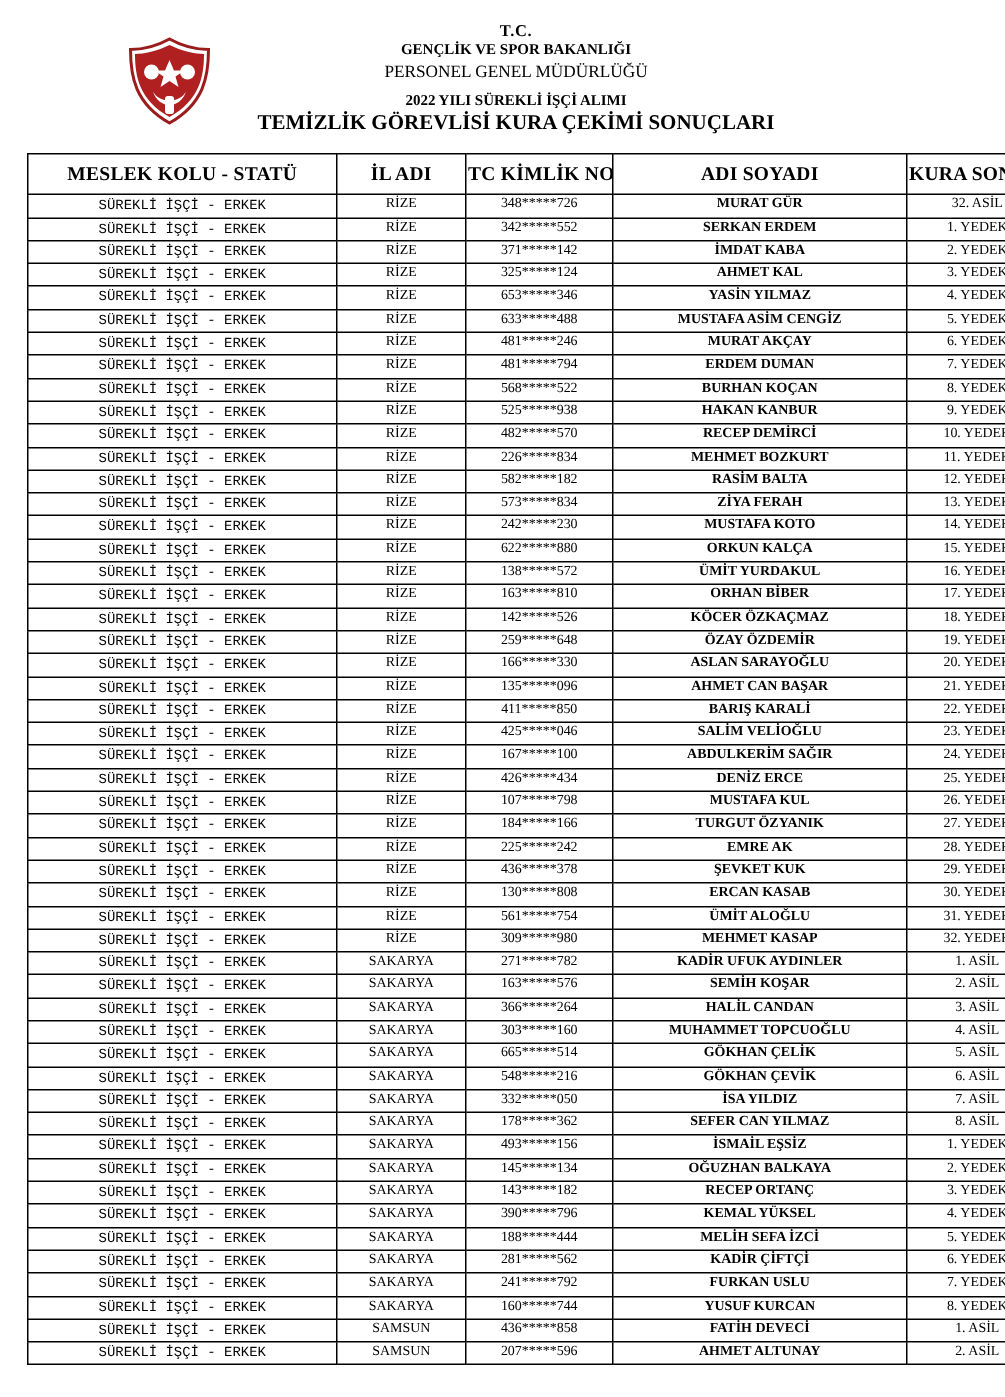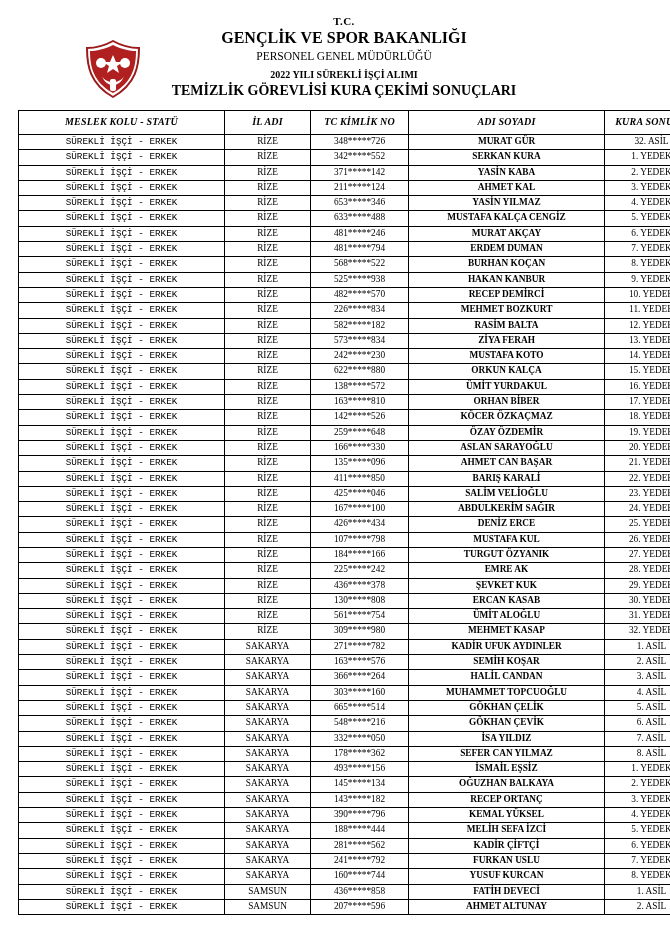--- a/index.html
+++ b/index.html
@@ -16,21 +16,21 @@
   }
   .page {
     width: 670px;
     height: 931px;
     position: relative;
     box-sizing: border-box;
     padding: 10px 18px 0 18px;
   }
   .header {
     display: flex;
-    align-items: flex-end;
+    align-items: center;
     justify-content: flex-start;
     padding: 4px 0 6px 0;
   }
   .logo {
     width: 66px;
     min-width: 66px;
     height: 62px;
     margin-left: 62px;
     margin-top: 2px;
     display: flex;
@@ -42,21 +42,21 @@
     text-align: center;
     line-height: 1.28;
     padding-right: 110px;
   }
   .h-line1 {
     font-size: 11px;
     font-weight: bold;
     letter-spacing: 0.4px;
   }
   .h-line2 {
-    font-size: 16px;
+    font-size: 10px;
     font-weight: bold;
   }
   .h-line3 {
     font-size: 11.5px;
     font-weight: normal;
   }
   .h-line4 {
     font-size: 10px;
     font-weight: bold;
     margin-top: 6px;
@@ -74,25 +74,24 @@
   table.kura th, table.kura td {
     border: 1px solid #000000;
     text-align: center;
     font-size: 9.3px;
     line-height: 1;
     padding: 2px 1px 3px 1px;
     white-space: nowrap;
     overflow: hidden;
   }
   table.kura th {
-    font-size: 10px;
+    font-size: 13px;
     font-weight: bold;
     padding: 6px 1px 7px 1px;
     letter-spacing: 0.2px;
-    font-style: italic;
   }
   col.c0 { width: 206px; }
   col.c1 { width: 86px; }
   col.c2 { width: 98px; }
   col.c3 { width: 196px; }
   col.c4 { width: 94px; }
   td.meslek { font-size: 9.2px; font-family: Liberation Mono, monospace; }
   td.il { font-size: 9.3px; }
   td.tc { font-size: 9.3px; }
   td.ad { font-size: 9.4px; font-weight: bold; }
@@ -146,49 +145,49 @@
           <td class="meslek">SÜREKLİ İŞÇİ - ERKEK</td>
           <td class="il">RİZE</td>
           <td class="tc">348*****726</td>
           <td class="ad">MURAT GÜR</td>
           <td class="sonuc">32. ASİL</td>
         </tr>
         <tr>
           <td class="meslek">SÜREKLİ İŞÇİ - ERKEK</td>
           <td class="il">RİZE</td>
           <td class="tc">342*****552</td>
-          <td class="ad">SERKAN KURA</td>
+          <td class="ad">SERKAN ERDEM</td>
           <td class="sonuc">1. YEDEK</td>
         </tr>
         <tr>
           <td class="meslek">SÜREKLİ İŞÇİ - ERKEK</td>
           <td class="il">RİZE</td>
           <td class="tc">371*****142</td>
-          <td class="ad">YASİN KABA</td>
+          <td class="ad">İMDAT KABA</td>
           <td class="sonuc">2. YEDEK</td>
         </tr>
         <tr>
           <td class="meslek">SÜREKLİ İŞÇİ - ERKEK</td>
           <td class="il">RİZE</td>
-          <td class="tc">211*****124</td>
+          <td class="tc">325*****124</td>
           <td class="ad">AHMET KAL</td>
           <td class="sonuc">3. YEDEK</td>
         </tr>
         <tr>
           <td class="meslek">SÜREKLİ İŞÇİ - ERKEK</td>
           <td class="il">RİZE</td>
           <td class="tc">653*****346</td>
           <td class="ad">YASİN YILMAZ</td>
           <td class="sonuc">4. YEDEK</td>
         </tr>
         <tr>
           <td class="meslek">SÜREKLİ İŞÇİ - ERKEK</td>
           <td class="il">RİZE</td>
           <td class="tc">633*****488</td>
-          <td class="ad">MUSTAFA KALÇA CENGİZ</td>
+          <td class="ad">MUSTAFA ASİM CENGİZ</td>
           <td class="sonuc">5. YEDEK</td>
         </tr>
         <tr>
           <td class="meslek">SÜREKLİ İŞÇİ - ERKEK</td>
           <td class="il">RİZE</td>
           <td class="tc">481*****246</td>
           <td class="ad">MURAT AKÇAY</td>
           <td class="sonuc">6. YEDEK</td>
         </tr>
         <tr>

